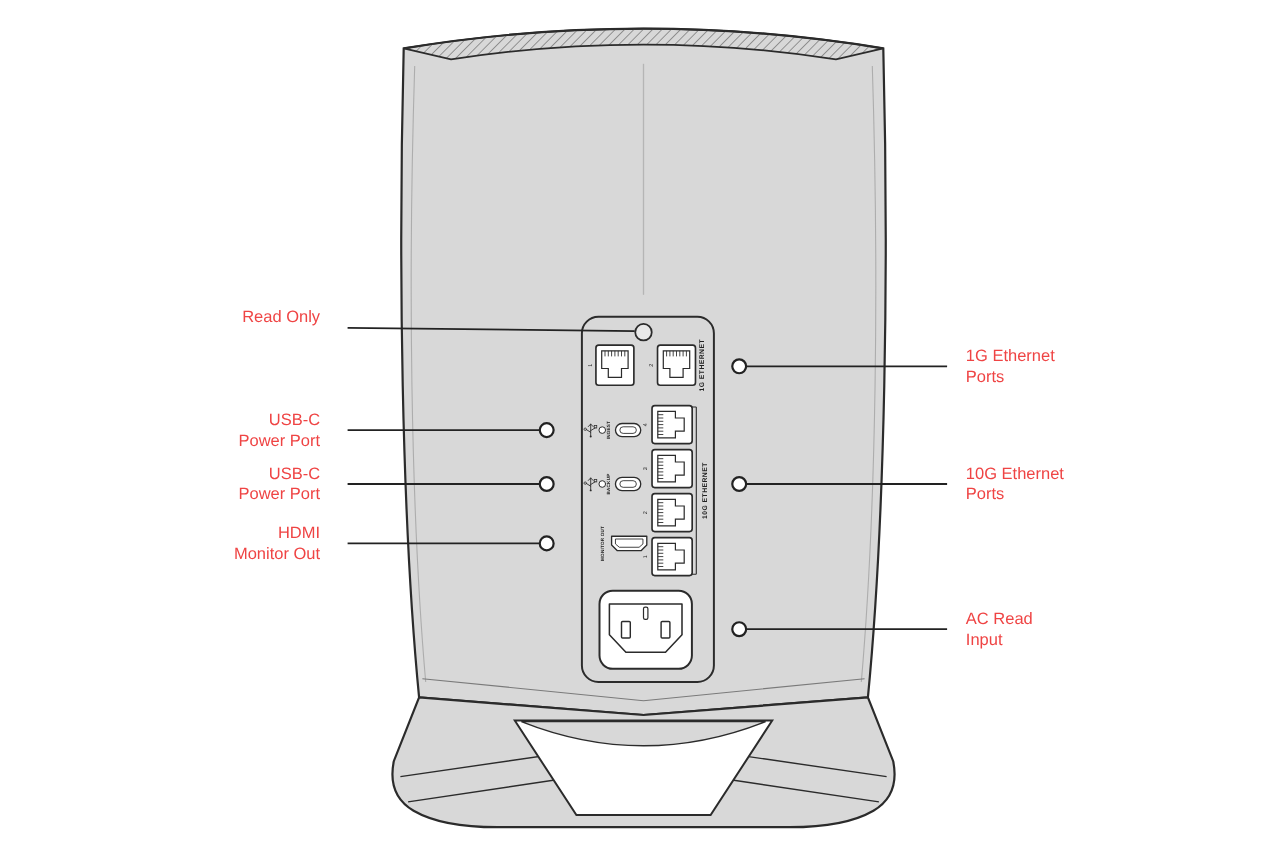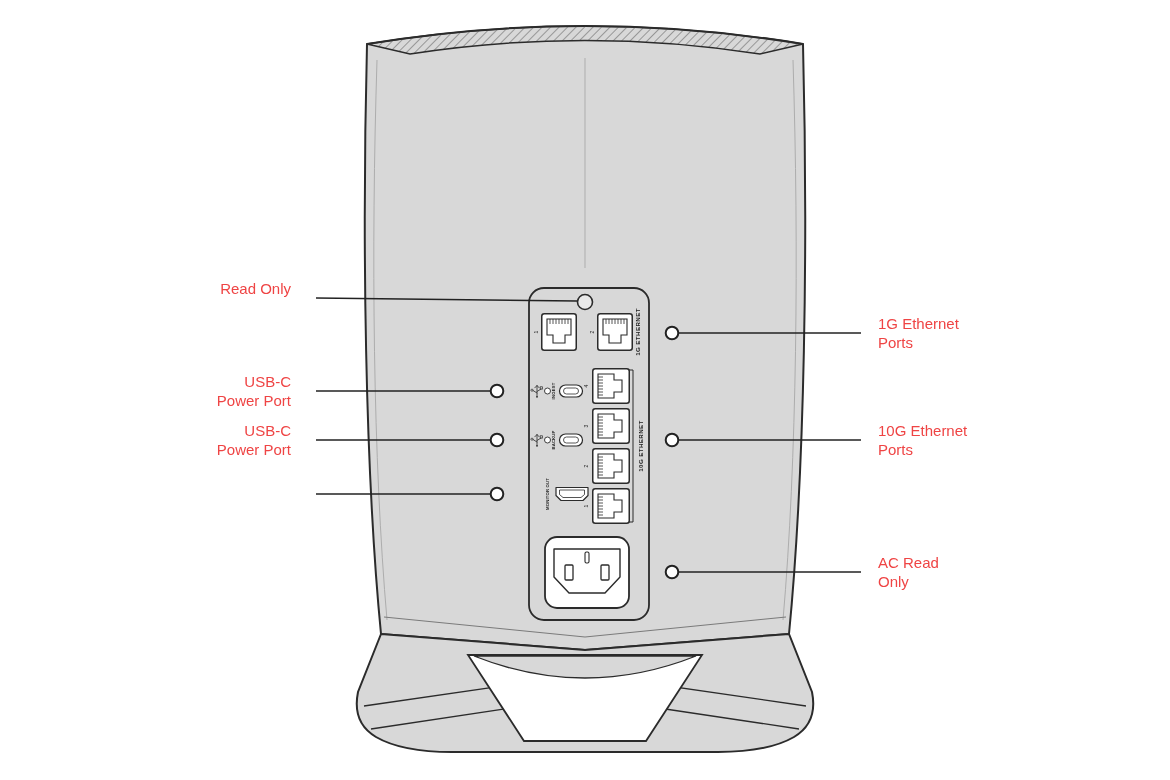--- a/index.html
+++ b/index.html
@@ -132,27 +132,31 @@
     <div>Read Only</div>
   </div>
   <div class="label left" style="top:372px">
     <div>USB-C</div>
     <div>Power Port</div>
   </div>
   <div class="label left" style="top:421px">
     <div>USB-C</div>
     <div>Power Port</div>
   </div>
+  <div class="label left" style="top:475px">
+    <div>HDMI</div>
+    <div>Monitor Out</div>
+  </div>
 
   <div class="label right" style="top:314px">
     <div>1G Ethernet</div>
     <div>Ports</div>
   </div>
   <div class="label right" style="top:421px">
     <div>10G Ethernet</div>
     <div>Ports</div>
   </div>
   <div class="label right" style="top:553px">
     <div>AC Read</div>
-    <div>Only</div>
+    <div>Input</div>
   </div>
 
 </div>
 
 </body></html>

